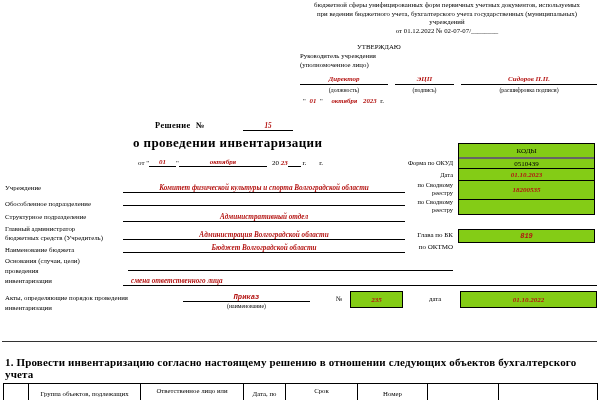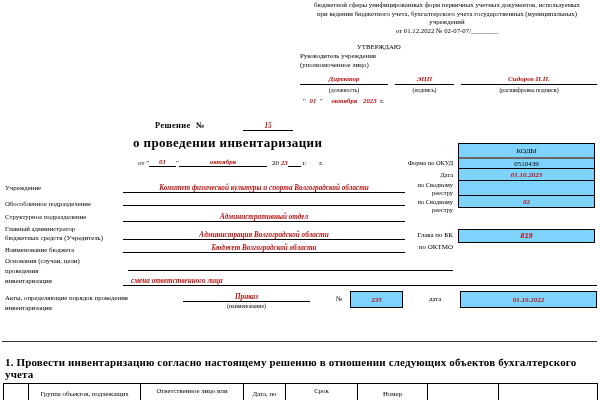--- a/index.html
+++ b/index.html
@@ -9,21 +9,21 @@
   #page { position: relative; width: 600px; height: 400px; overflow: hidden; background: #fff; }
   .abs { position: absolute; }
   .red { color: var(--red); font-weight: bold; font-style: italic; }
   .note { position: absolute; font-size: 6.8px; line-height: 8.6px; text-align: center; }
   .t7 { font-size: 6.8px; }
   .sig { position: absolute; border-bottom: 1px solid #000; text-align: center; height: 10px; font-size: 7px; line-height: 9px; }
   .cap { position: absolute; font-size: 5.8px; text-align: center; }
   .fval { position: absolute; border-bottom: 1px solid #000; text-align: center; font-size: 7.2px; height: 10px; line-height: 10px; }
   .flbl { position: absolute; font-size: 6.8px; white-space: nowrap; }
   .du { display: inline-block; border-bottom: 1px solid #000; height: 10px; vertical-align: bottom; text-align: center; font-size: 7px; line-height: 10px; }
-  .box { position: absolute; border: 1.5px solid #000; background: #7dd3fc; }
+  .box { position: absolute; border: 1.5px solid #000; background: #84cc16; }
   .crow { display: flex; align-items: center; justify-content: center; font-size: 7px; }
   .bt { border-top: 1px solid #000; }
   .bt2 { border-top: 2px solid #666; }
   .rlabel { position: absolute; right: 147px; text-align: right; font-size: 6.4px; line-height: 7.6px; }
   .rlabel2 { position: absolute; right: 147px; text-align: right; font-size: 7px; }
   .titlebold { font-weight: bold; font-size: 8.4px; white-space: pre; letter-spacing: 0.4px; }
   .divider { position: absolute; left: 2px; top: 341px; width: 595px; height: 1px; background: #333; }
   .sect { position: absolute; font-weight: bold; font-size: 11px; letter-spacing: 0.15px; }
   table.obj { position: absolute; left: 3px; top: 383px; width: 594px; border-collapse: collapse; table-layout: fixed; }
   table.obj td { border: 1px solid #000; font-size: 6.8px; line-height: 8px; text-align: center; vertical-align: top; padding: 3px 2px 0 2px; height: 60px; }
@@ -83,22 +83,22 @@
   <div class="rlabel" style="top:171px;">Дата</div>
   <div class="rlabel" style="top:181px; width:52px;">по Сводному реестру</div>
   <div class="rlabel" style="top:198px; width:52px;">по Сводному реестру</div>
   <div class="rlabel2" style="top:231px;">Глава по БК</div>
   <div class="rlabel2" style="top:243px;">по ОКТМО</div>
 
   <div class="box" style="left:458px; top:143px; width:137px;">
     <div class="crow" style="height:13px;">КОДЫ</div>
     <div class="crow bt2" style="height:11px;">0510439</div>
     <div class="crow bt red" style="height:12px;">01.10.2023</div>
+    <div class="crow bt red" style="height:19px;">18200535</div>
     <div class="crow bt" style="height:15px;"></div>
-    <div class="crow bt red" style="height:12px;">02</div>
   </div>
 
   <div class="box" style="left:458px; top:229px; width:137px;">
     <div class="crow red" style="height:12px;font-family:Liberation Mono, monospace;">819</div>
   </div>
 
   <div class="flbl" style="left:5px; top:184px;">Учреждение</div>
   <div class="fval" style="left:123px; top:183px; width:282px;">
     <span class="red">Комитет физической культуры и спорта Волгоградской области</span>
   </div>
@@ -127,21 +127,21 @@
   <div class="flbl" style="left:5px; top:257px;">Основания (случаи, цели)</div>
   <div class="flbl" style="left:5px; top:267px;">проведения</div>
   <div class="flbl" style="left:5px; top:277px;">инвентаризации</div>
   <div class="fval" style="left:128px; top:261px; width:325px;"></div>
   <div class="fval" style="left:123px; top:276px; width:474px; text-align:left; padding-left:8px;">
     <span class="red">смена ответственного лица</span>
   </div>
 
   <div class="flbl" style="left:5px; top:294px;">Акты, определяющие порядок проведения</div>
   <div class="flbl" style="left:5px; top:304px;">инвентаризации</div>
-  <div class="fval" style="left:183px; top:292px; width:127px;">
+  <div class="fval" style="left:183px; top:292px; width:127px;font-family:Liberation Mono, monospace;">
     <span class="red">Приказ</span>
   </div>
   <div class="cap" style="left:183px; top:303px; width:127px;">(наименование)</div>
 
   <div class="flbl" style="left:336px; top:295px;">№</div>
   <div class="box crow" style="left:350px; top:291px; width:53px; height:17px;">
     <span class="red">235</span>
   </div>
   <div class="flbl" style="left:429px; top:295px;">дата</div>
   <div class="box crow" style="left:460px; top:291px; width:137px; height:17px;">

